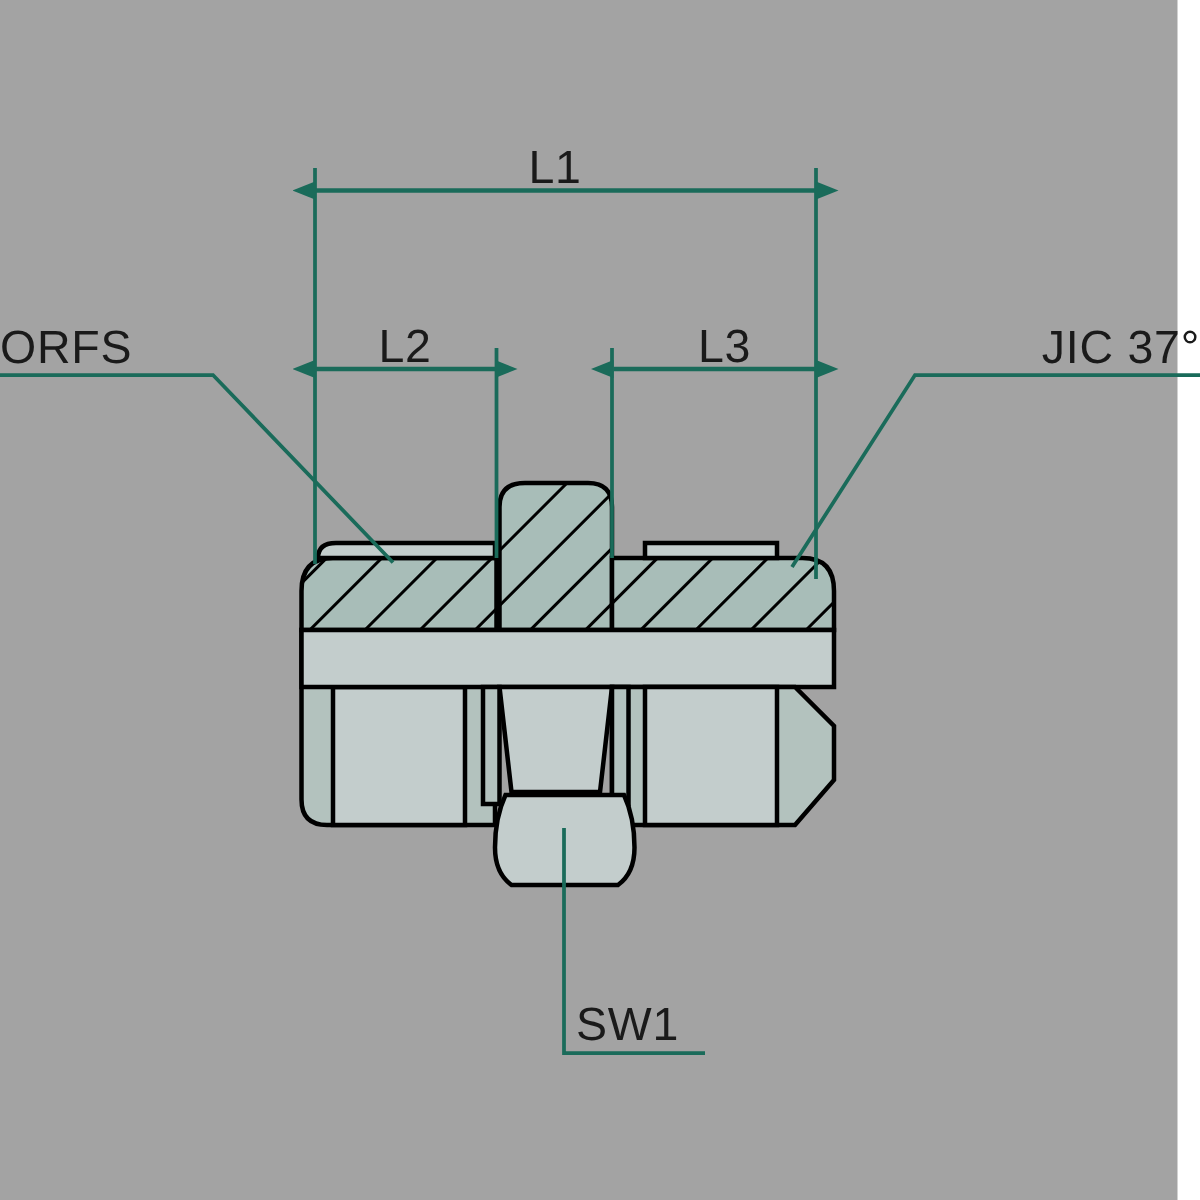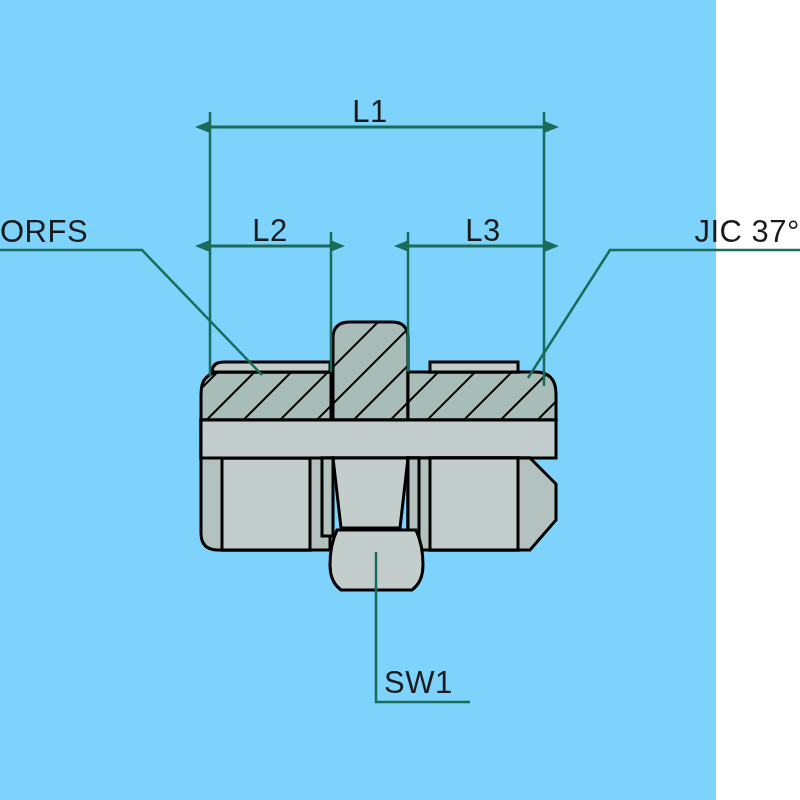--- a/index.html
+++ b/index.html
@@ -8,23 +8,23 @@
     background: #ffffff;
   }
   body {
     width: 800px;
     height: 800px;
     overflow: hidden;
     font-family: "Liberation Sans", sans-serif;
   }
   #drawing-root {
     position: relative;
-    width: 716px;
+    width: 785px;
     height: 800px;
-    background: #7dd3fc;
+    background: #a3a3a3;
     text-decoration: underline;
   }
   svg#technical-drawing {
     display: block;
     width: 800px;
     height: 800px;
   }
   .dim-text {
     font-family: "Liberation Sans", sans-serif;
     font-size: 31px;

